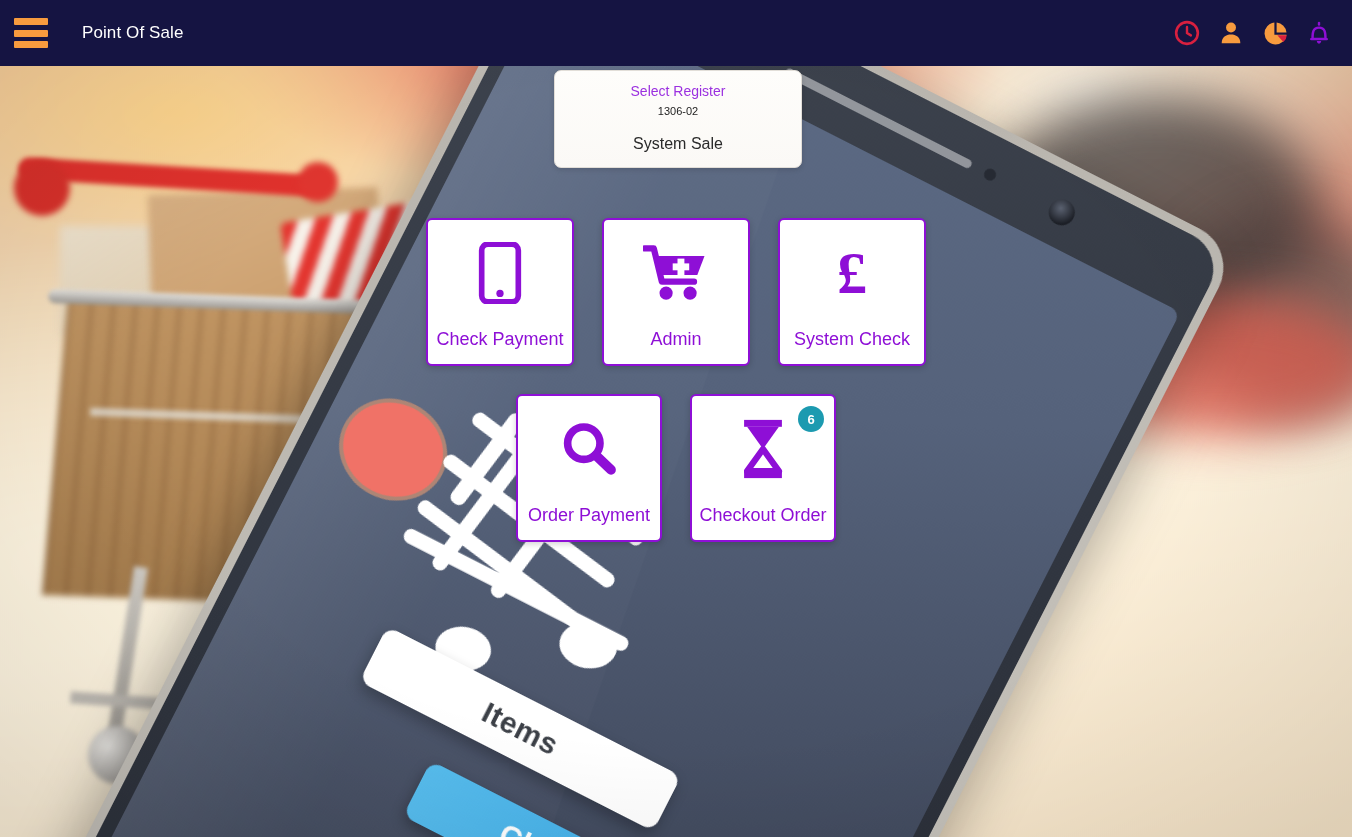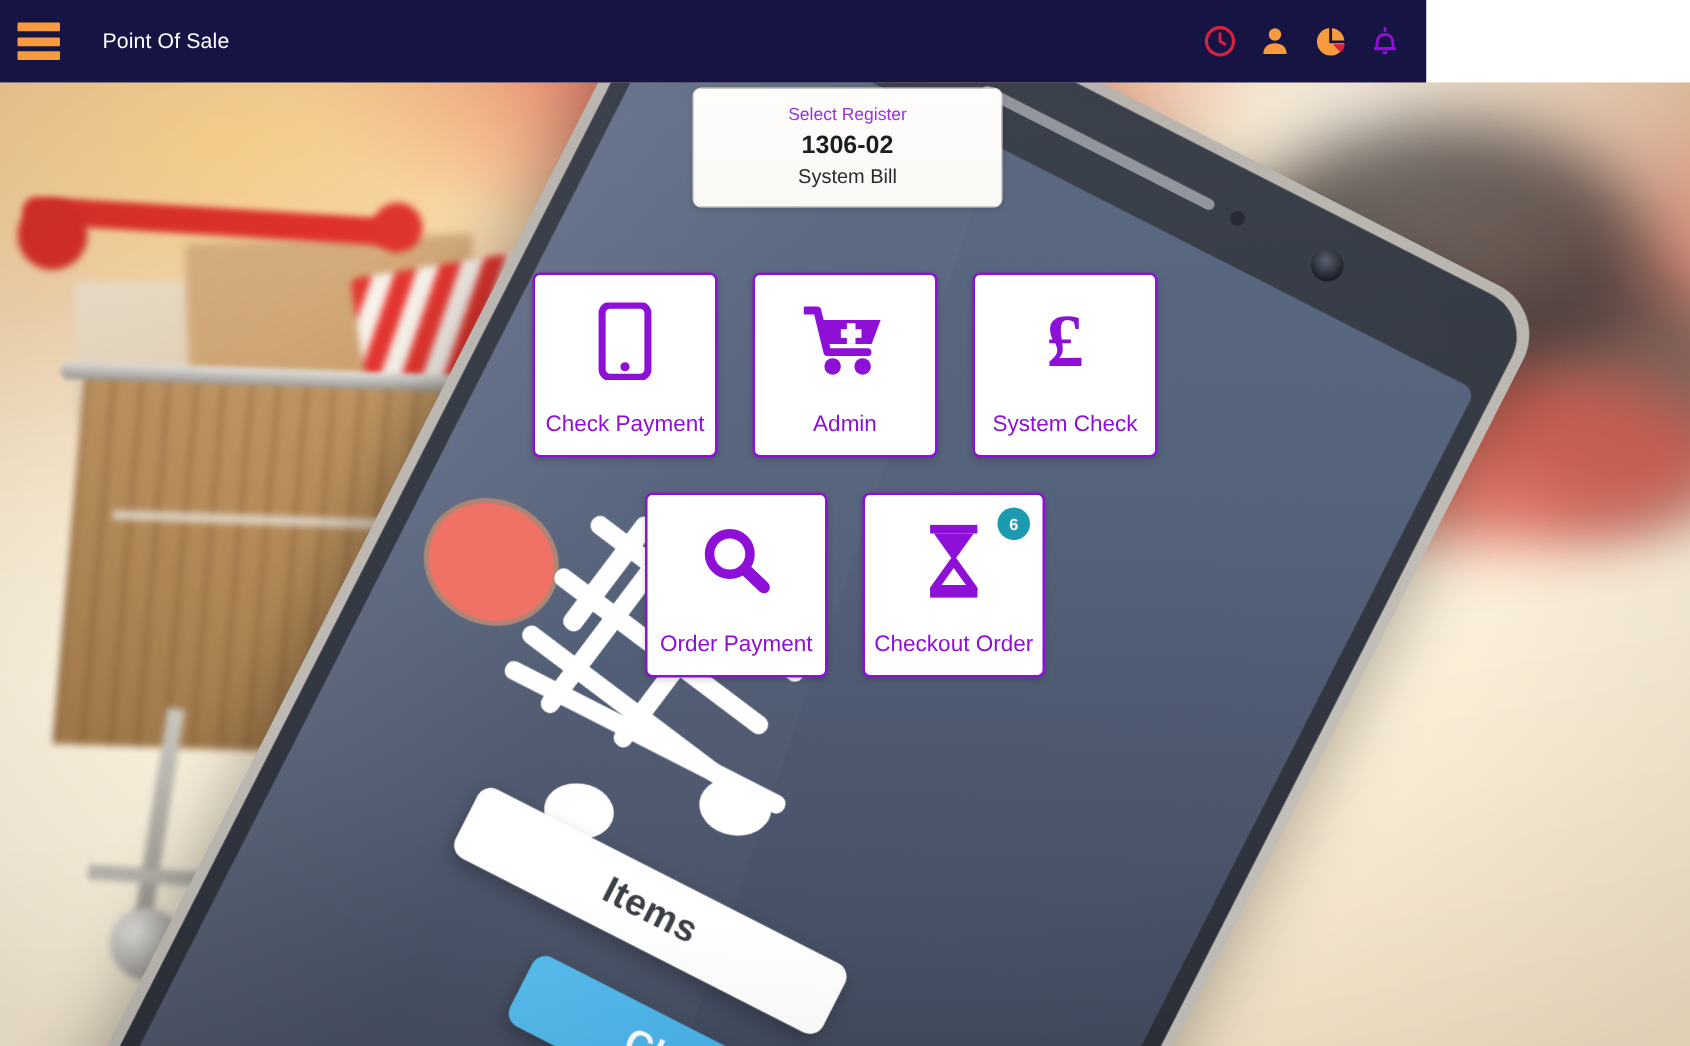--- a/index.html
+++ b/index.html
@@ -16,21 +16,21 @@
     position: relative;
     width: 1352px;
     height: 837px;
     overflow: hidden;
   }
 
   
   .topbar {
     position: absolute;
     top: 0; left: 0;
-    width: 1141px;
+    width: 1352px;
     height: 66px;
     background: #151442;
     display: flex;
     align-items: center;
     z-index: 40;
   }
 
   .hamburger {
     width: 34px;
     height: 30px;
@@ -386,23 +386,23 @@
     box-shadow: 0 2px 5px rgba(0,0,0,0.12);
     cursor: pointer;
   }
   .register-card .rc-title {
     color: #9b30e0;
     font-size: 14px;
     margin-bottom: 6px;
   }
   .register-card .rc-code {
     color: #1d1d1d;
-    font-size: 20px;
-    font-weight: bold;
-    margin-bottom: 5px;
+    font-size: 11px;
+    font-weight: normal;
+    margin-bottom: 18px;
   }
   .register-card .rc-user {
     color: #2a2a2a;
     font-size: 16px;
   }
 
   
   .tile-grid {
     position: absolute;
     left: 0; top: 152px;
@@ -581,21 +581,21 @@
       </div>
 
     </div>
   </div>
 
   <div class="content">
 
     <div class="register-card">
       <div class="rc-title">Select Register</div>
       <div class="rc-code">1306-02</div>
-      <div class="rc-user">System Bill</div>
+      <div class="rc-user">System Sale</div>
     </div>
 
     <div class="tile-grid">
 
       <div class="tile-row row1">
 
         <div class="tile">
           <div class="tile-icon">
             <svg width="46" height="62" viewBox="0 0 30 44">
               <rect x="2" y="1.5" width="26" height="41" rx="4.5" ry="4.5" fill="none" stroke="#8e0fd6" stroke-width="4"></rect>

